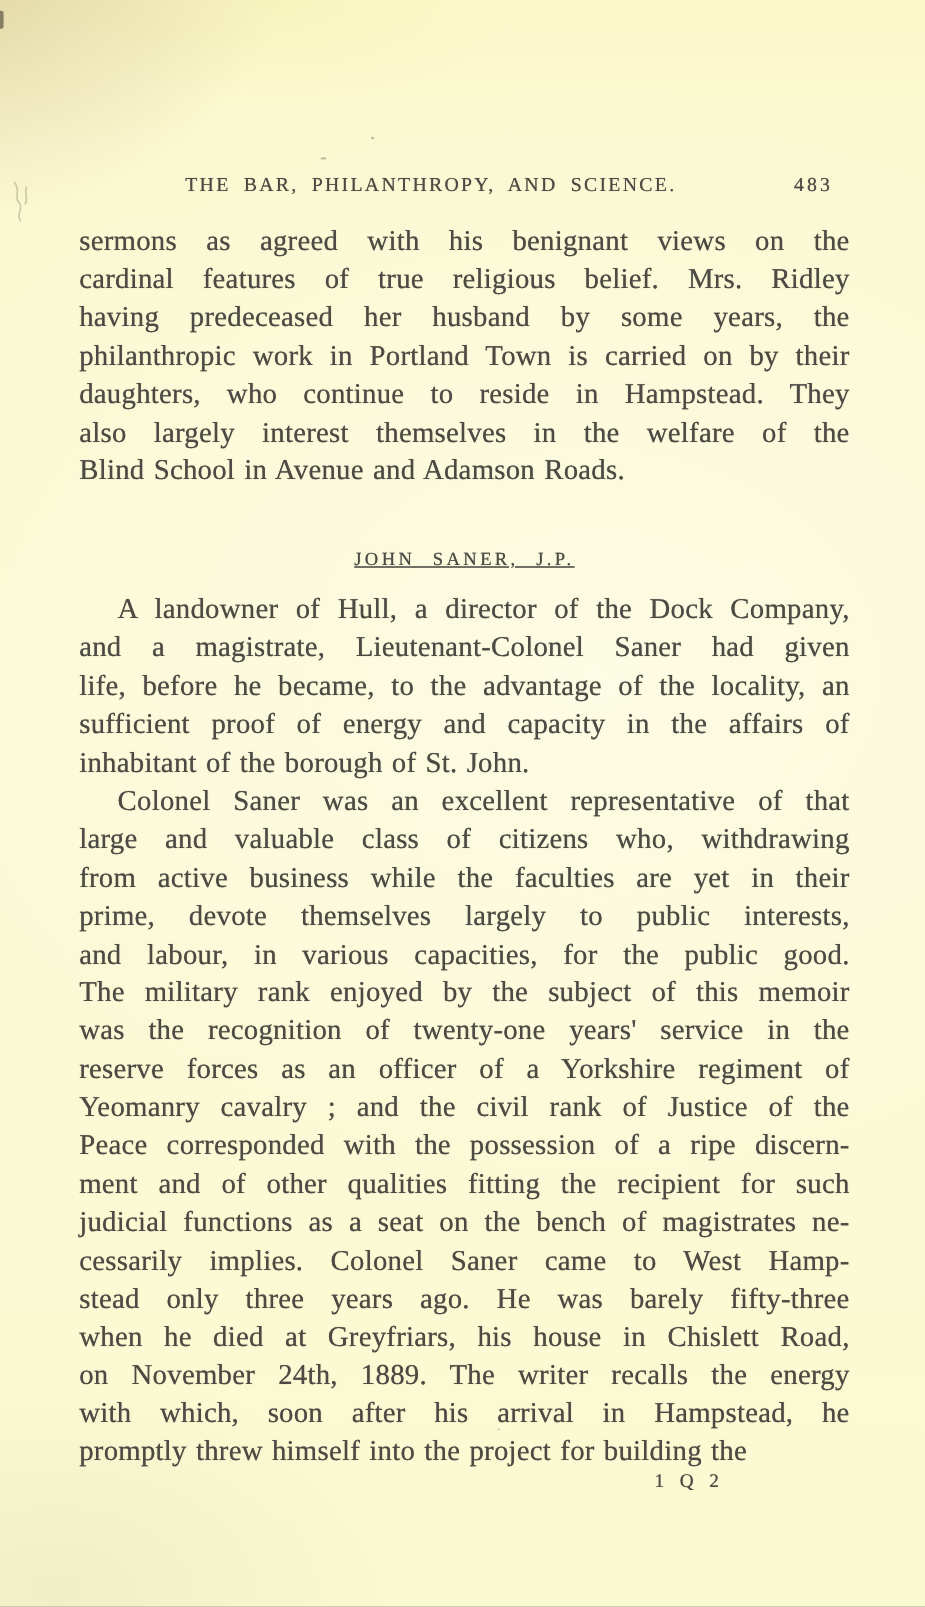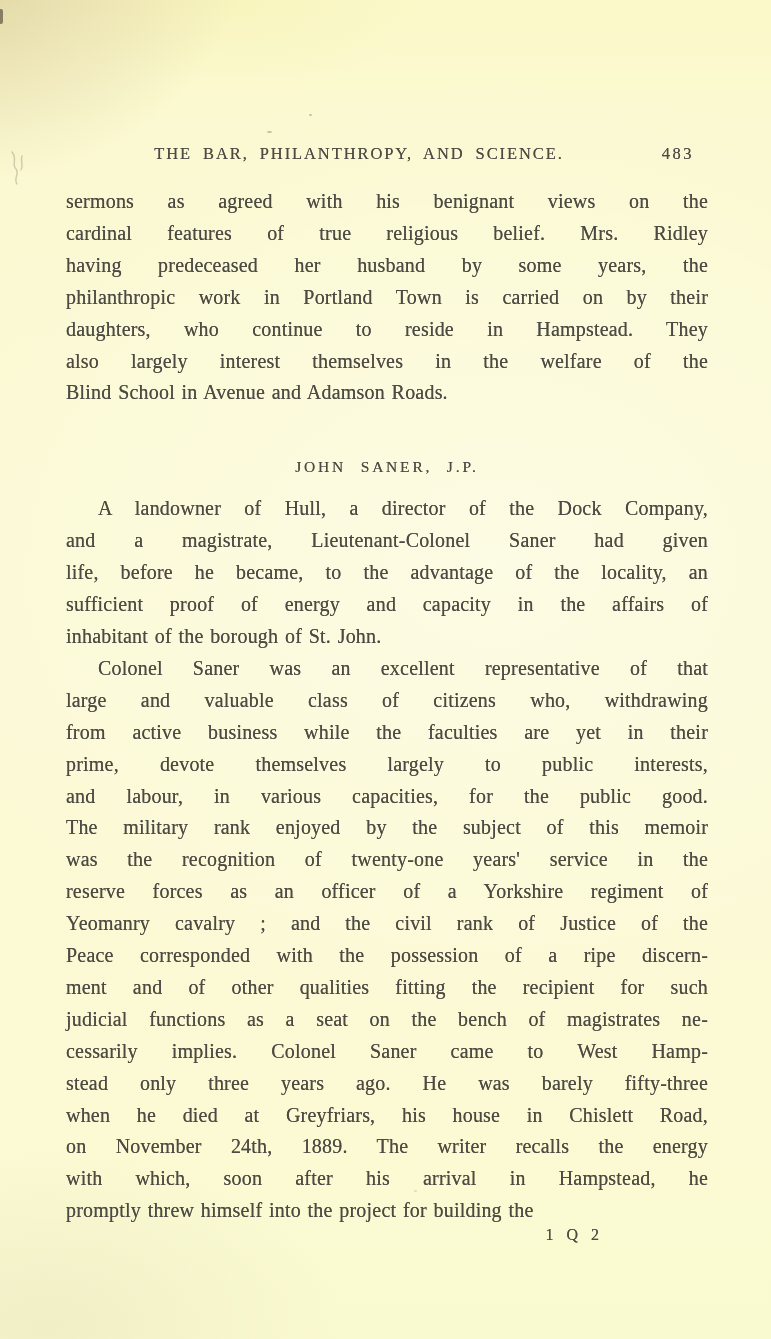--- a/index.html
+++ b/index.html
@@ -44,21 +44,21 @@
     padding-right: 56px;
   }
   .running-header .page-number {
     position: absolute;
     right: 14px;
     top: 0;
     letter-spacing: 2.5px;
   }
   .para { margin: 0; }
   .line {
-    font-size: 20px;
+    font-size: 24px;
     line-height: 31.9px;
     text-align: justify;
     text-align-last: justify;
     text-justify: inter-word;
     word-spacing: 1.5px;
     letter-spacing: 0.2px;
     text-shadow: 0 0 0.6px rgba(76,74,67,0.8);
     white-space: normal;
   }
   .line.last { text-align-last: left; }
@@ -66,20 +66,21 @@
   .section-heading {
     margin-top: 47px;
     margin-bottom: 16px;
     height: 21px;
     line-height: 21px;
     text-align: center;
     font-size: 15.5px;
     letter-spacing: 2.8px;
     word-spacing: 8px;
     text-shadow: 0 0 0.6px rgba(76,74,67,0.75);
+    text-decoration: underline;
   }
   .signature-mark {
     margin-top: -3px;
     text-align: right;
     padding-right: 108px;
     font-size: 16px;
     letter-spacing: 1px;
     word-spacing: 7px;
     line-height: 22px;
     text-shadow: 0 0 0.6px rgba(76,74,67,0.75);

